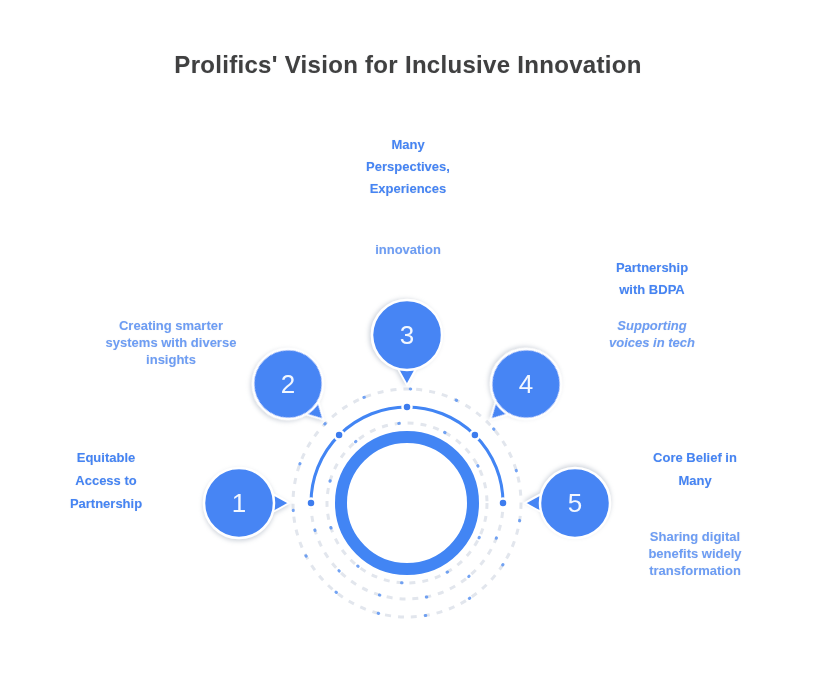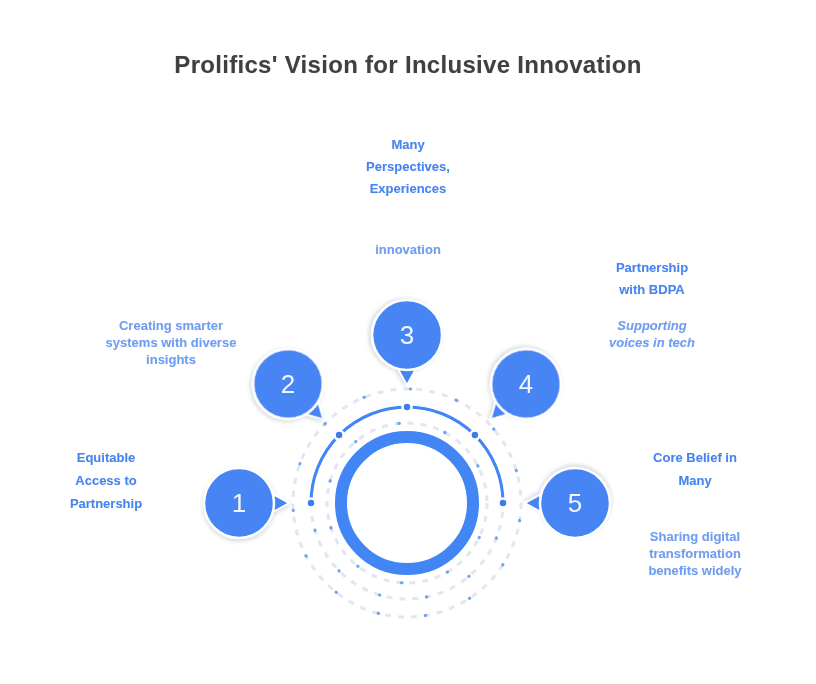--- a/index.html
+++ b/index.html
@@ -123,17 +123,17 @@
       <div>Access to</div>
       <div>Partnership</div>
     </div>
 
   <div class="tblock heading tall" style="left:605px;top:446px;width:180px;">
       <div>Core Belief in</div>
       <div>Many</div>
     </div>
   <div class="tblock subtitle" style="left:615px;top:528px;width:160px;">
       <div>Sharing digital</div>
+      <div>benefits widely</div>
       <div>transformation</div>
-      <div>benefits widely</div>
     </div>
 
 </div>
 
 </body></html>

